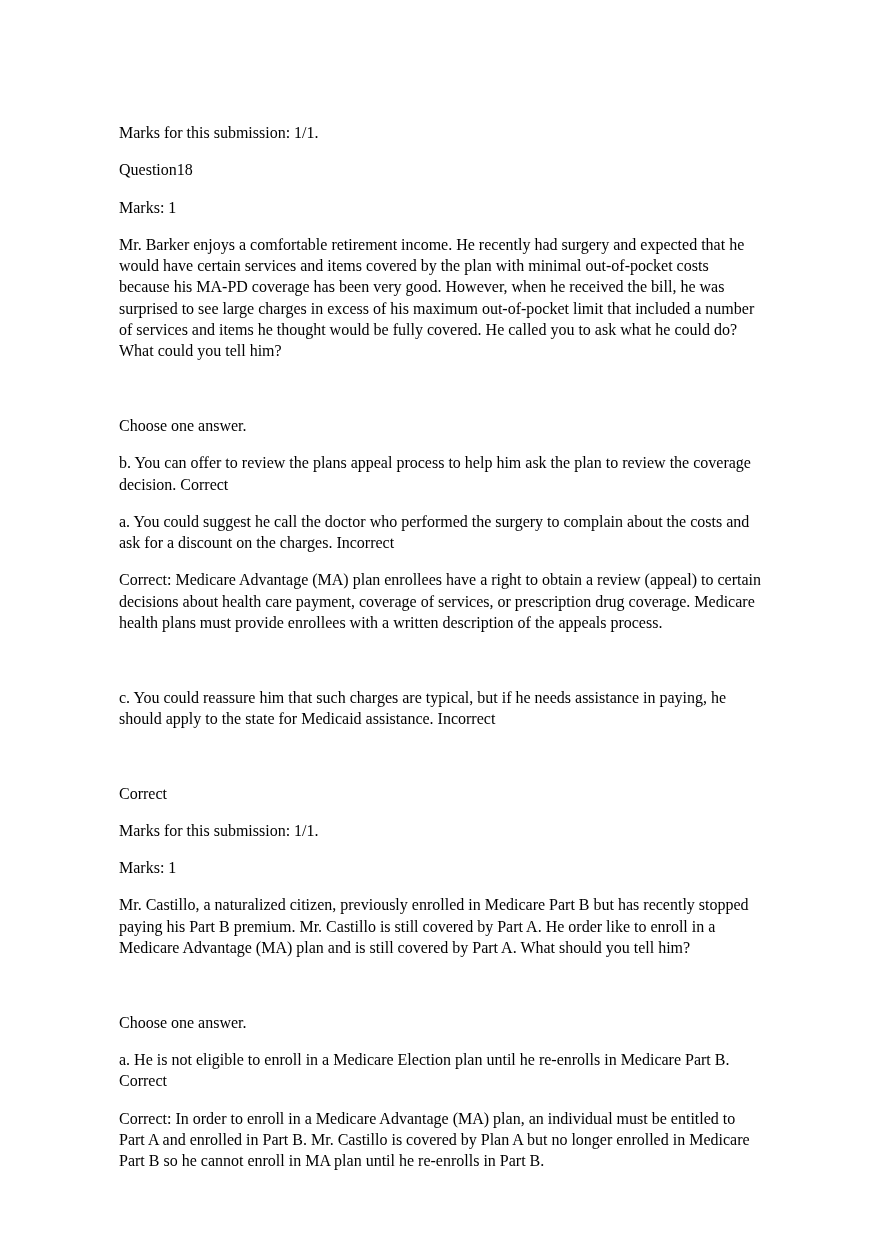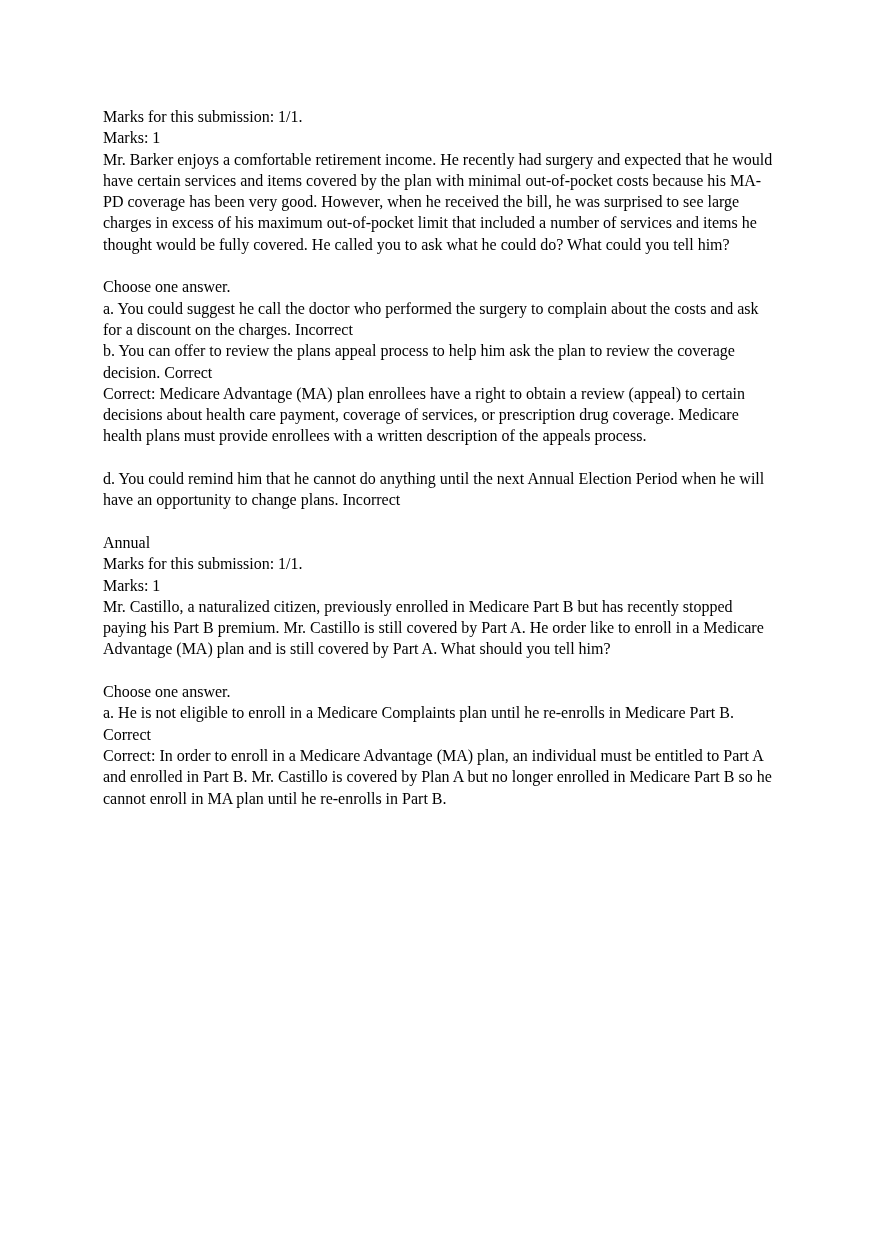--- a/index.html
+++ b/index.html
@@ -21,57 +21,58 @@
     height: 1247px;
     padding: 106px 102px 0 103px;
   }
   .doc {
     width: 676px;
     font-size: 16px;
     line-height: 21.3px;
     text-align: left;
   }
   .doc p {
-    margin: 0;
+    margin: 16px;
     padding: 0;
   }
   .spacer {
     height: 21.3px;
   }
 </style>
 </head>
 <body>
 
 <div class="page">
   <div class="doc">
 
     <p>Marks for this submission: 1/1.</p>
 
+    <p>Question18</p>
     <p>Marks: 1</p>
     <p>Mr. Barker enjoys a comfortable retirement income. He recently had surgery and expected that he would have certain services and items covered by the plan with minimal out-of-pocket costs because his MA-PD coverage has been very good.  However, when he received the bill, he was surprised to see large charges in excess of his maximum out-of-pocket limit that included a number of services and items he thought would be fully covered.  He called you to ask what he could do?  What could you tell him?</p>
 
     <div class="spacer"></div>
 
     <p>Choose one answer.</p>
+    <p>b. You can offer to review the plans appeal process to help him ask the plan to review the coverage decision. Correct</p>
     <p>a. You could suggest he call the doctor who performed the surgery to complain about the costs and ask for a discount on the charges. Incorrect</p>
-    <p>b. You can offer to review the plans appeal process to help him ask the plan to review the coverage decision. Correct</p>
     <p>Correct: Medicare Advantage (MA) plan enrollees have a right to obtain a review (appeal) to certain decisions about health care payment, coverage of services, or prescription drug coverage. Medicare health plans must provide enrollees with a written description of the appeals process.</p>
 
     <div class="spacer"></div>
 
-    <p>d. You could remind him that he cannot do anything until the next Annual Election Period when he will have an opportunity to change plans. Incorrect</p>
+    <p>c. You could reassure him that such charges are typical, but if he needs assistance in paying, he should apply to the state for Medicaid assistance. Incorrect</p>
 
     <div class="spacer"></div>
 
-    <p>Annual</p>
+    <p>Correct</p>
     <p>Marks for this submission: 1/1.</p>
 
     <p>Marks: 1</p>
     <p>Mr. Castillo, a naturalized citizen, previously enrolled in Medicare Part B but has recently stopped paying his Part B premium. Mr. Castillo is still covered by Part A. He order like to enroll in a Medicare Advantage (MA) plan and is still covered by Part A. What should you tell him?</p>
 
     <div class="spacer"></div>
 
     <p>Choose one answer.</p>
-    <p>a. He is not eligible to enroll in a Medicare Complaints plan until he re-enrolls in Medicare Part B. Correct</p>
+    <p>a. He is not eligible to enroll in a Medicare Election plan until he re-enrolls in Medicare Part B. Correct</p>
     <p>Correct: In order to enroll in a Medicare Advantage (MA) plan, an individual must be entitled to Part A and enrolled in Part B. Mr. Castillo is covered by Plan A but no longer enrolled in Medicare Part B so he cannot enroll in MA plan until he re-enrolls in Part B.</p>
 
   </div>
 </div>
 
 </body></html>

